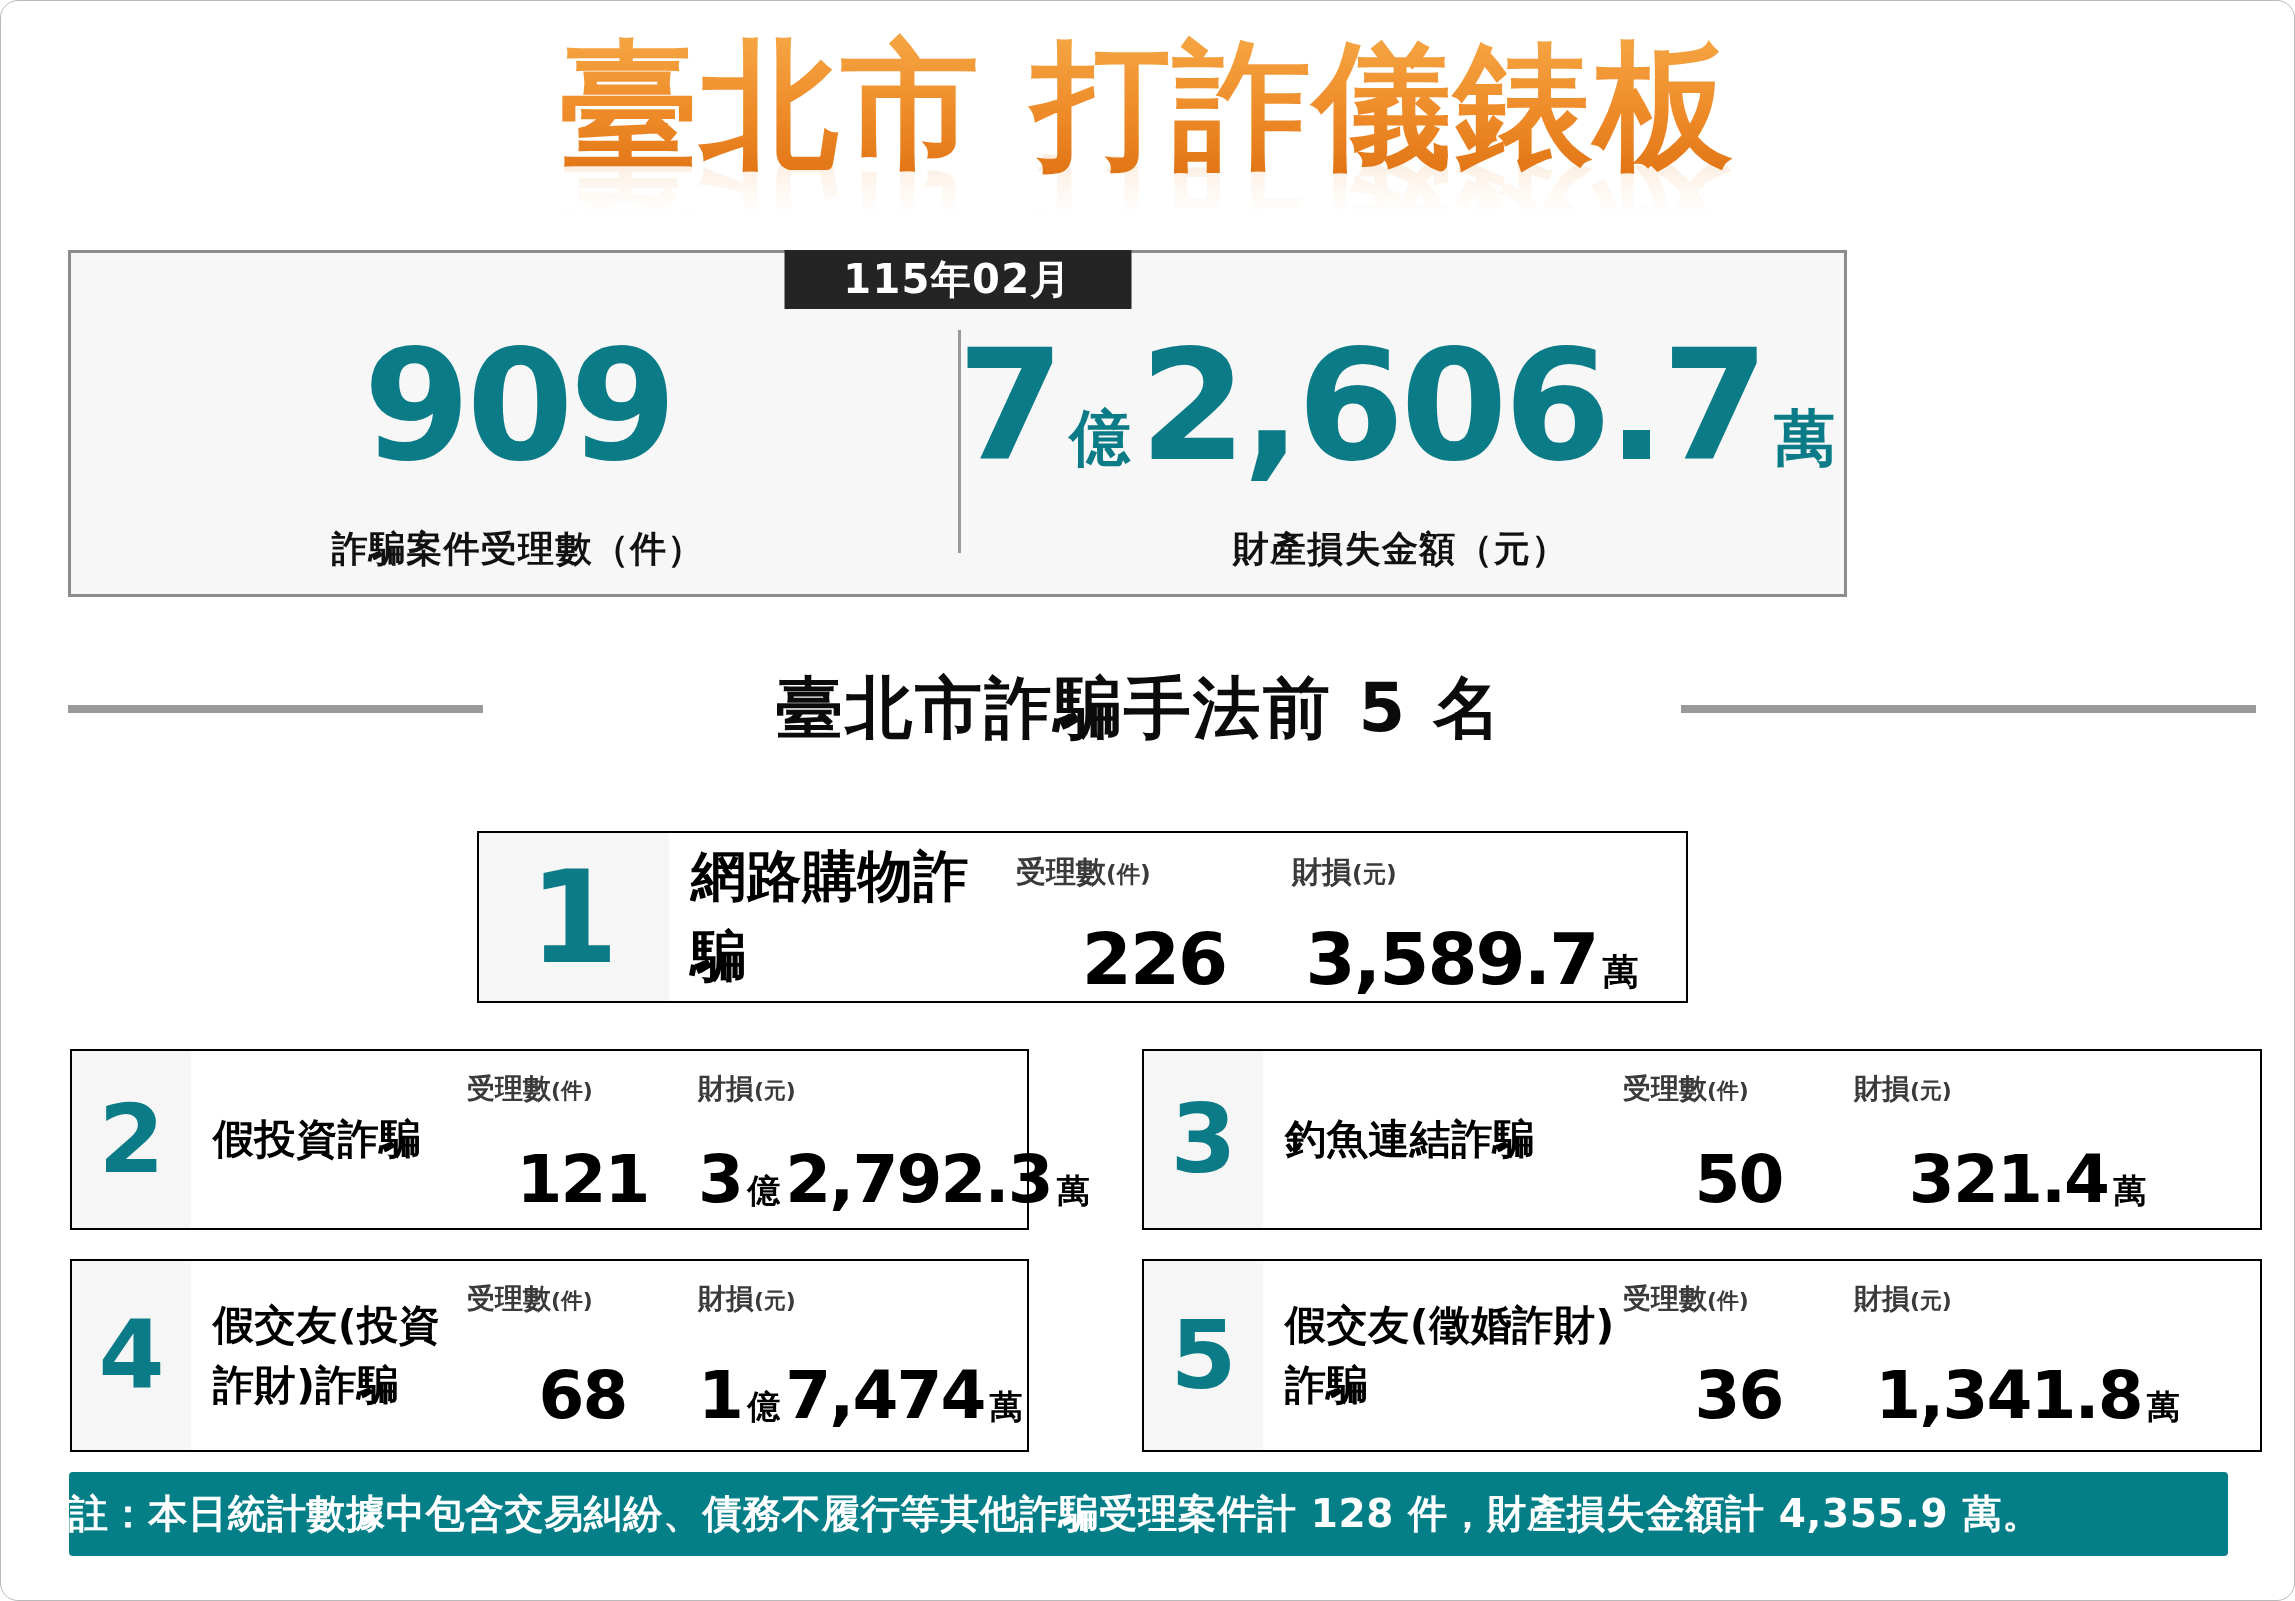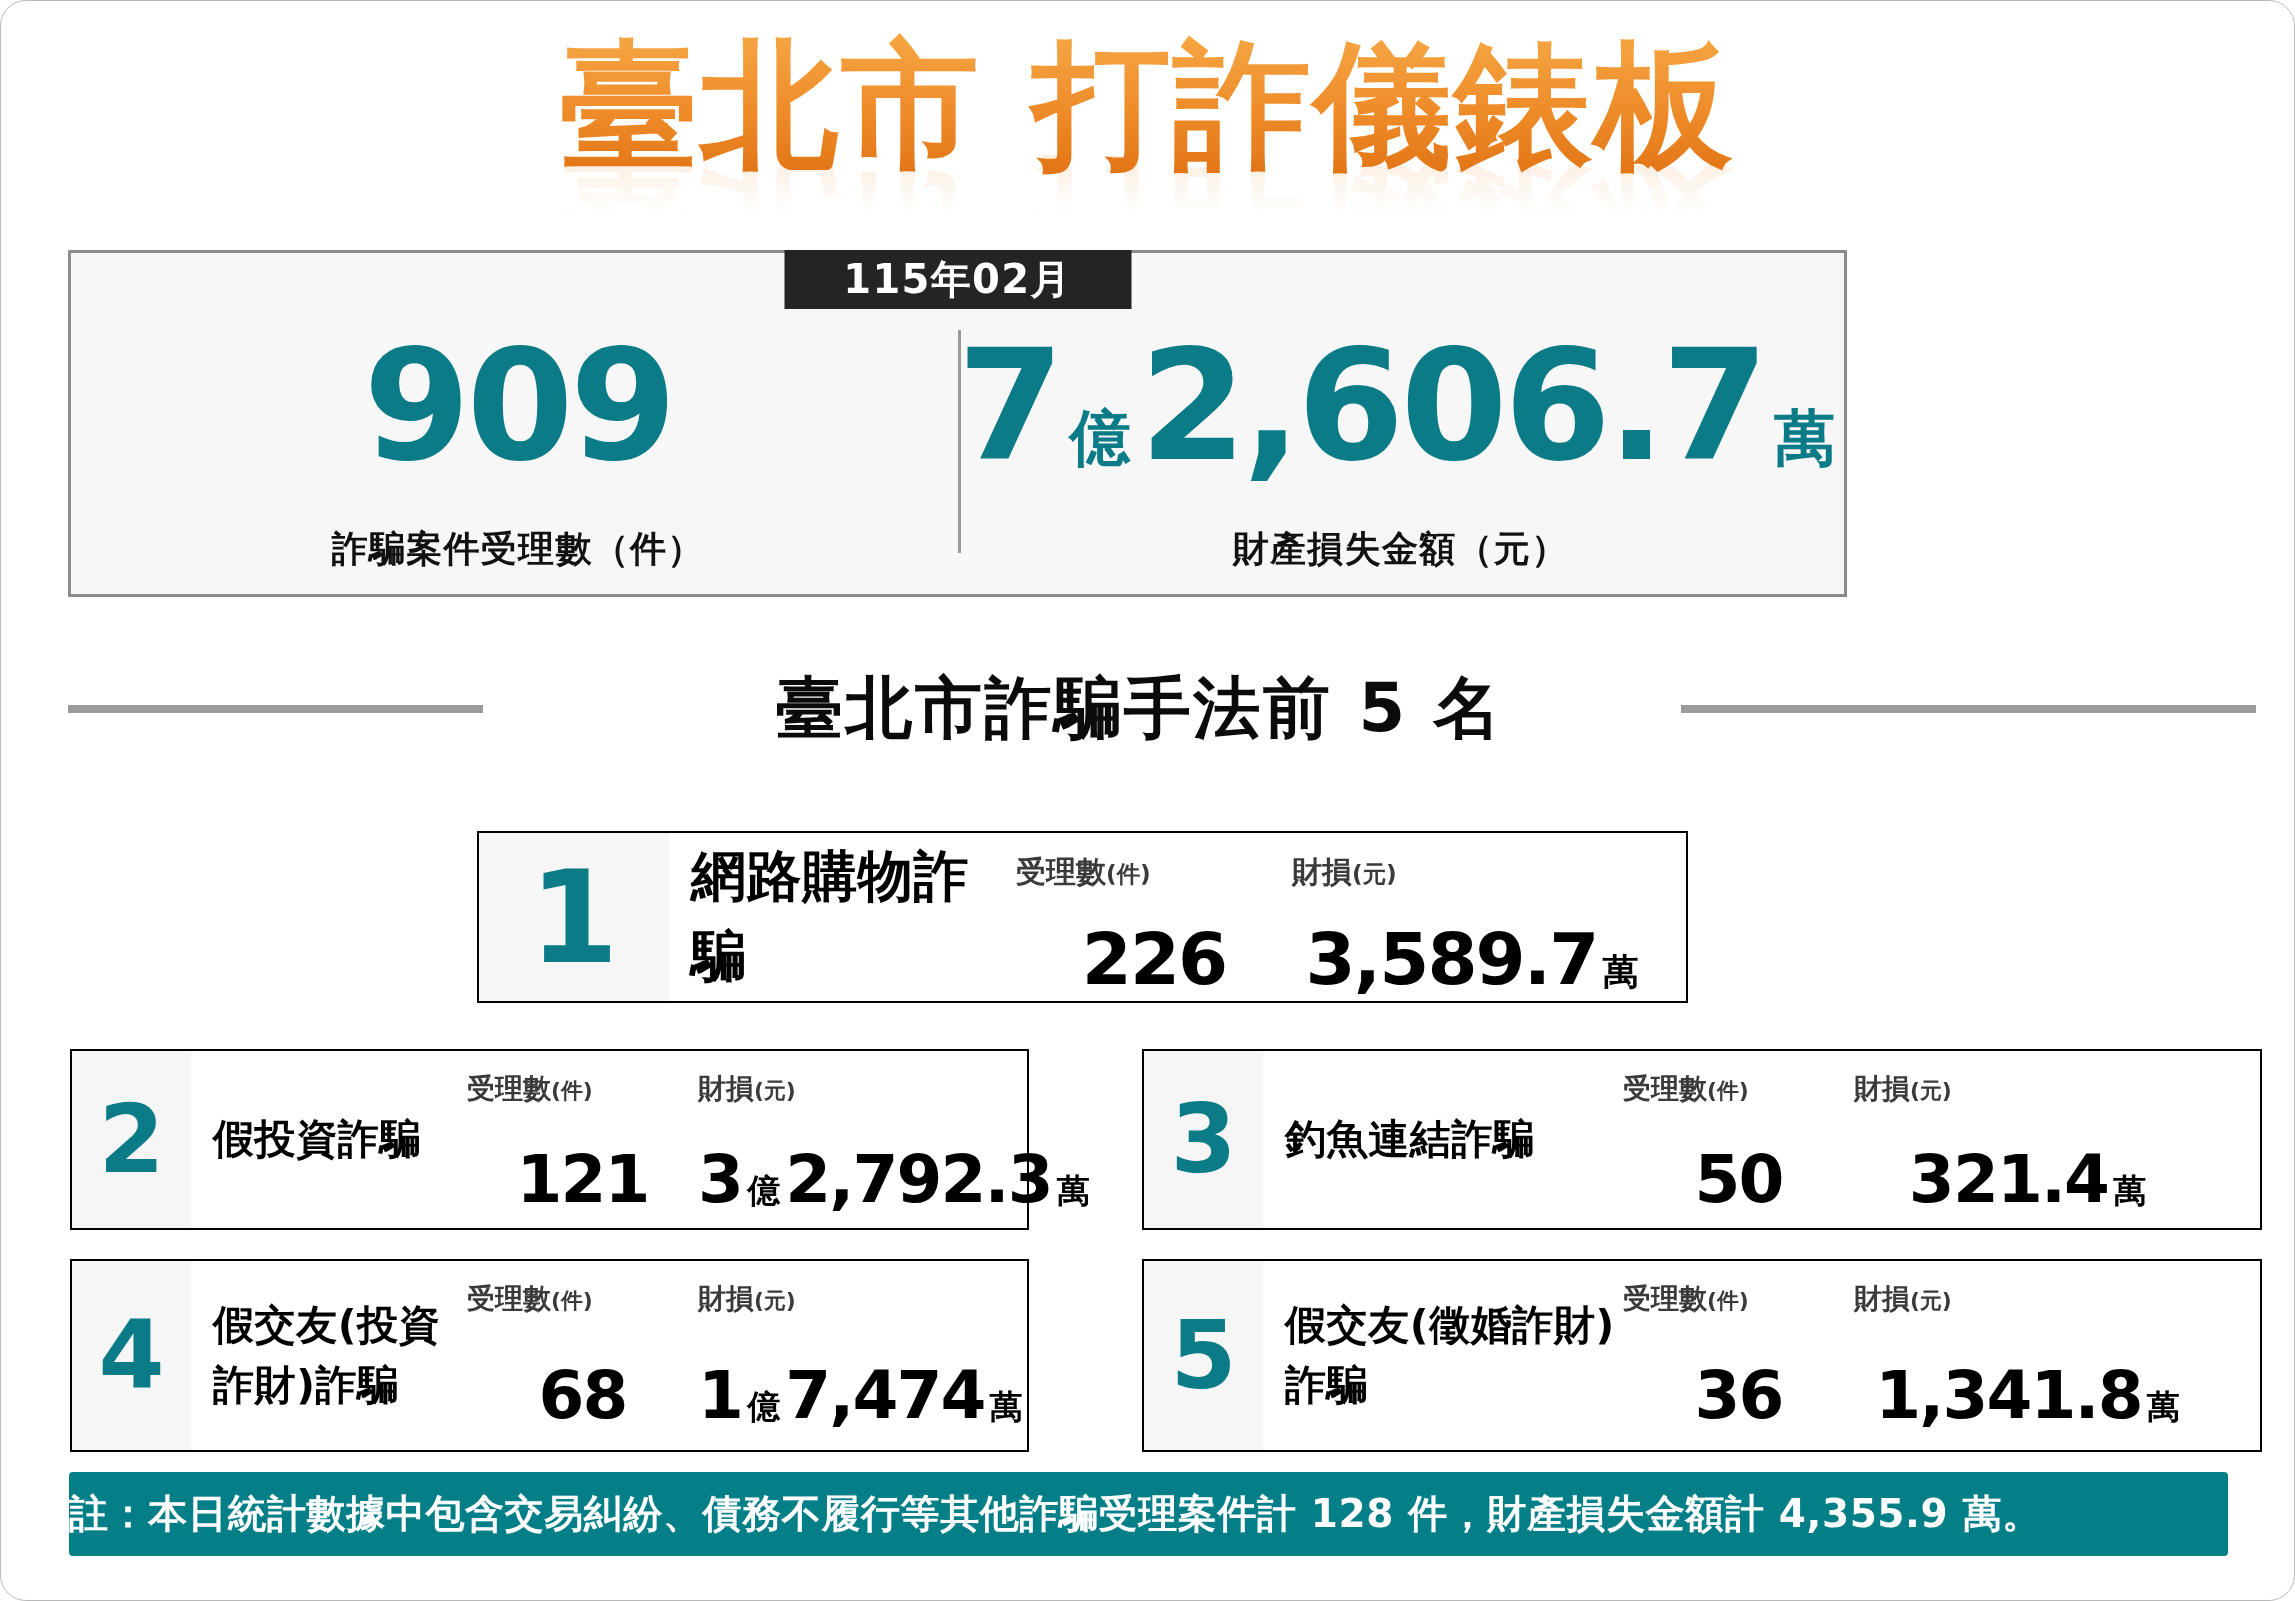--- a/index.html
+++ b/index.html
@@ -1,21 +1,21 @@
 <!DOCTYPE html>
 <html style="font-size:10.3px"><head>
 <meta charset="utf-8">
 <style>
   html,body{margin:0;padding:0;background:#ffffff;}
   .page{
     position:relative;
     width:2295px;height:1601px;
     background:#ffffff;
     border:1.9px solid #b9b9b9;
-    border-radius:26px;
+    border-radius:18px;
     box-sizing:border-box;
     overflow:hidden;
     font-family:"DejaVu Sans","Liberation Sans",sans-serif;
   }
 
   
   .title-area{
     position:absolute;top:15.4px;left:0;right:0;height:239px;
     text-align:center;overflow:hidden;
   }

